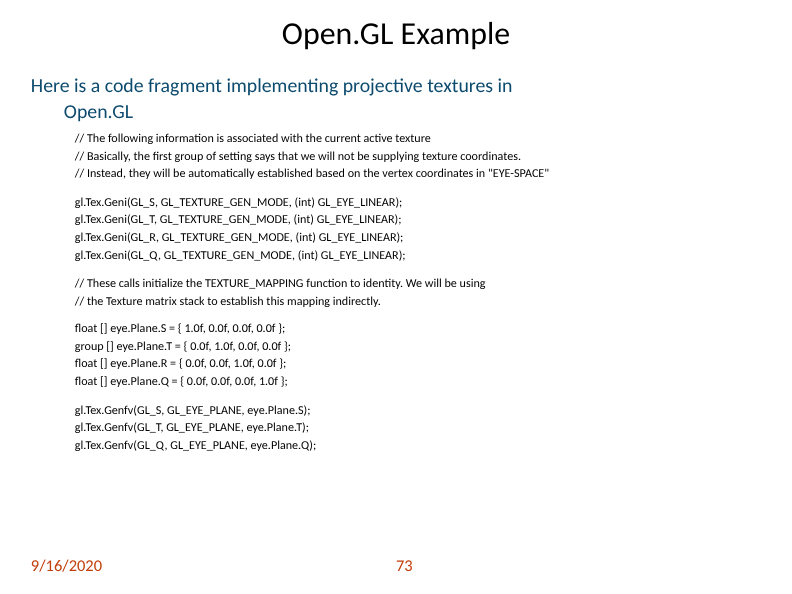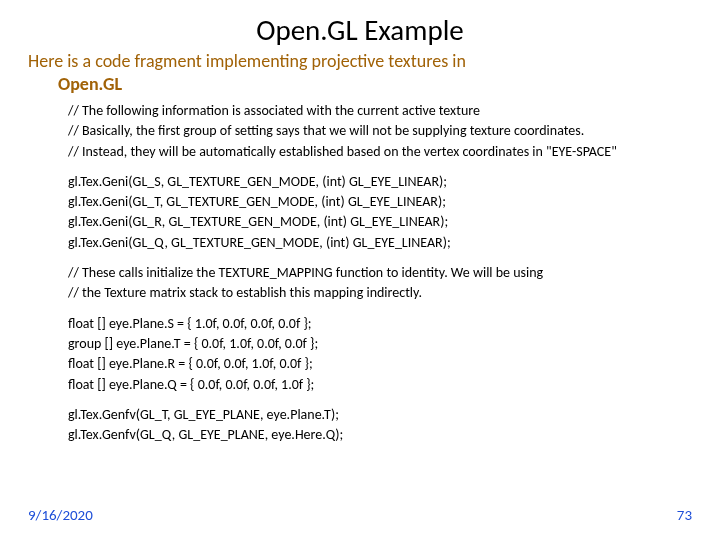--- a/index.html
+++ b/index.html
@@ -15,55 +15,55 @@
     width: 100%;
     height: 100%;
     padding: 12px 28px 0 28px;
     position: relative;
   }
   .title {
     font-size: 29px;
     font-weight: 400;
     color: #000;
     text-align: center;
-    margin-bottom: 2px;
+    margin-bottom: 19px;
   }
   .intro {
     font-size: 18px;
-    color: #a16207;
+    color: #0c4a6e;
     line-height: 1.25;
     margin-bottom: 6px;
     padding-left: 0;
   }
-  .intro-indent { padding-left: 30px; display: block; font-weight: bold; }
+  .intro-indent { padding-left: 30px; display: block; }
   .code-block {
     margin-left: 40px;
     margin-top: 2px;
   }
   .code-line {
     font-family: "Calibri", "Segoe UI", sans-serif;
-    font-size: 14px;
+    font-size: 11px;
     color: #000;
     line-height: 1.45;
     white-space: nowrap;
   }
   .spacer { height: 10px; }
   .footer {
     position: absolute;
     bottom: 16px;
     left: 28px;
     right: 28px;
     display: flex;
     justify-content: space-between;
     font-size: 15px;
-    color: #1d4ed8;
+    color: #c2410c;
   }
   .footer .date { flex: 1; text-align: left; }
   .footer .lecture { flex: 1; text-align: center; padding-left: 30px; }
-  .footer .page { flex: 1; text-align: right; }
+  .footer .page { flex: 1; }
 </style>
 </head>
 <body>
 
 <div class="slide">
 
   <h1 class="title">Open.GL Example</h1>
 
   <div class="intro">
     <span>Here is a code fragment implementing projective textures in</span>
@@ -81,22 +81,23 @@
     <div class="code-line">gl.Tex.Geni(GL_Q, GL_TEXTURE_GEN_MODE, (int) GL_EYE_LINEAR);</div>
     <div class="spacer"></div>
     <div class="code-line">// These calls initialize the TEXTURE_MAPPING function to identity. We will be using</div>
     <div class="code-line">// the Texture matrix stack to establish this mapping indirectly.</div>
     <div class="spacer"></div>
     <div class="code-line">float [] eye.Plane.S = { 1.0f, 0.0f, 0.0f, 0.0f };</div>
     <div class="code-line">group [] eye.Plane.T = { 0.0f, 1.0f, 0.0f, 0.0f };</div>
     <div class="code-line">float [] eye.Plane.R = { 0.0f, 0.0f, 1.0f, 0.0f };</div>
     <div class="code-line">float [] eye.Plane.Q = { 0.0f, 0.0f, 0.0f, 1.0f };</div>
     <div class="spacer"></div>
+    <div class="code-line">gl.Tex.Genfv(GL_S, GL_EYE_PLANE, eye.Plane.S);</div>
     <div class="code-line">gl.Tex.Genfv(GL_T, GL_EYE_PLANE, eye.Plane.T);</div>
-    <div class="code-line">gl.Tex.Genfv(GL_Q, GL_EYE_PLANE, eye.Here.Q);</div>
+    <div class="code-line">gl.Tex.Genfv(GL_Q, GL_EYE_PLANE, eye.Plane.Q);</div>
   </div>
 
   <div class="footer">
     <span class="date">9/16/2020</span>
     <span class="page">73</span>
   </div>
 
 </div>
 
 </body></html>

